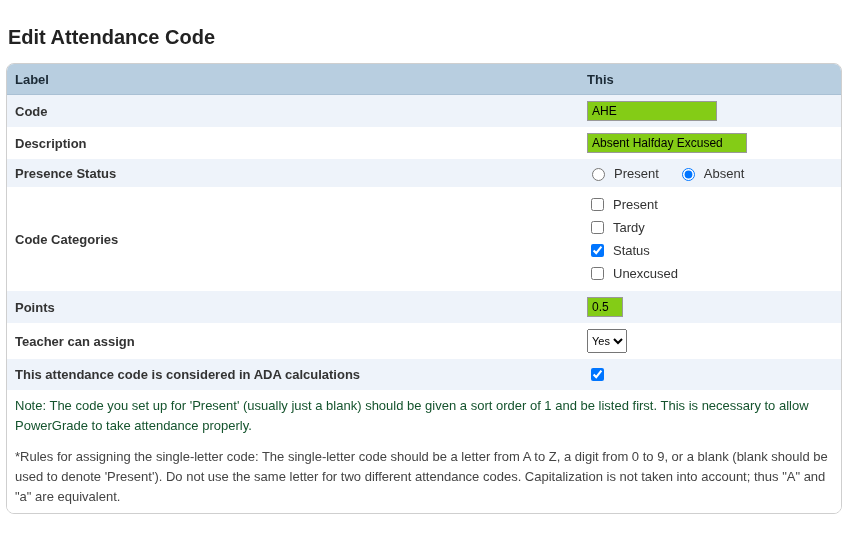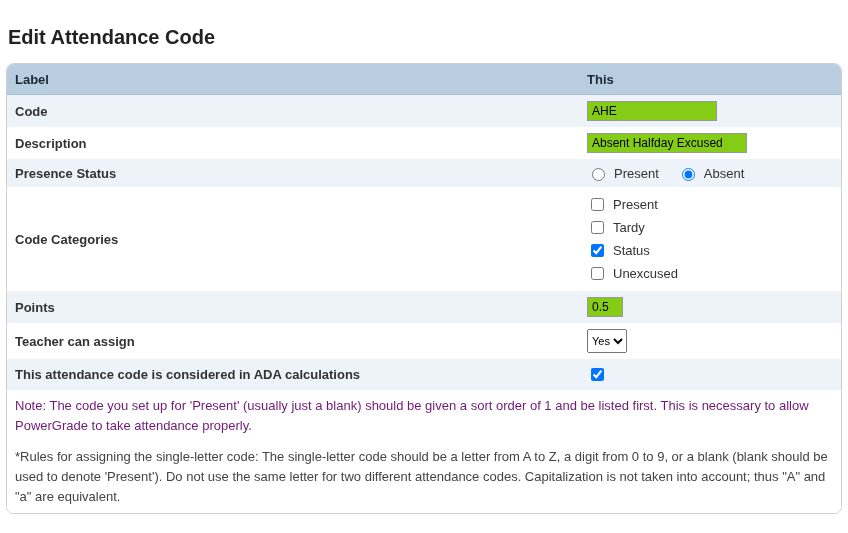--- a/index.html
+++ b/index.html
@@ -88,21 +88,21 @@
     padding: 2px 0;
   }
 
   select.small-select {
     font-size: 11px;
     height: 24px;
   }
 
   .note-row td {
     font-weight: normal;
-    color: #701a75;
+    color: #14532d;
     line-height: 1.5;
     padding: 8px 10px 6px 10px;
   }
   .rules-row td {
     font-weight: normal;
     color: #444;
     line-height: 1.55;
     padding: 8px 14px 10px 14px;
   }
 

